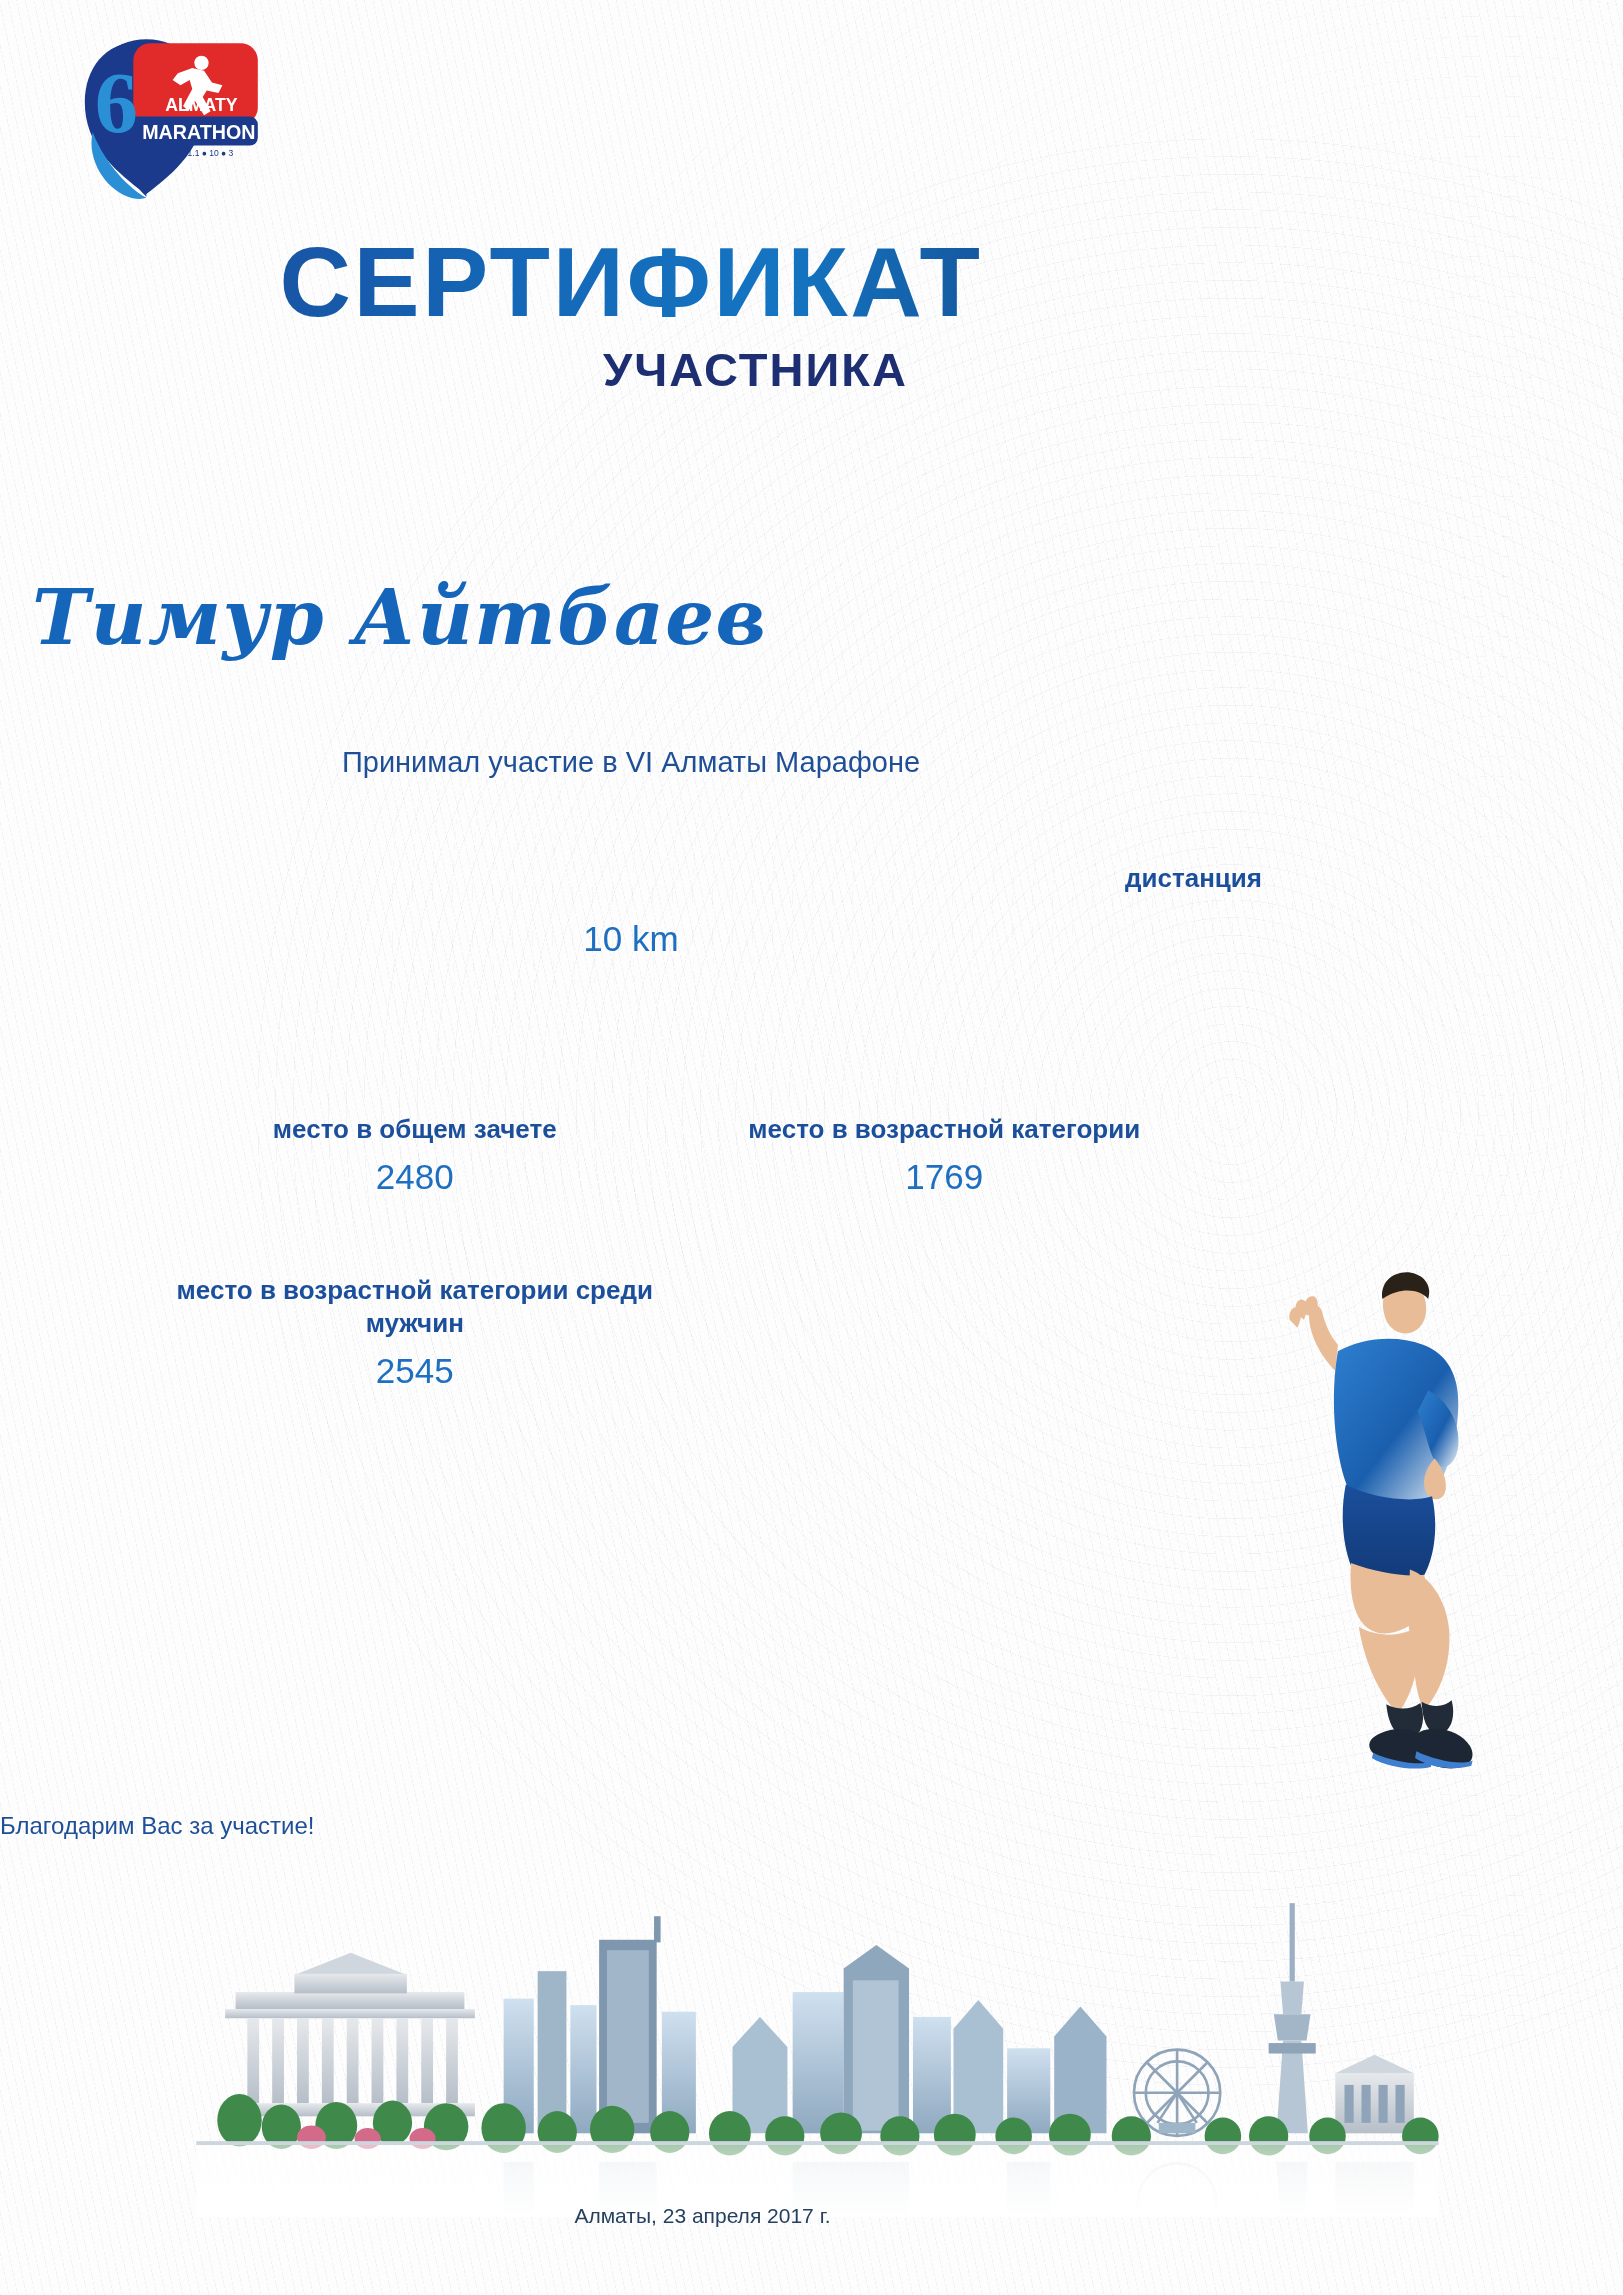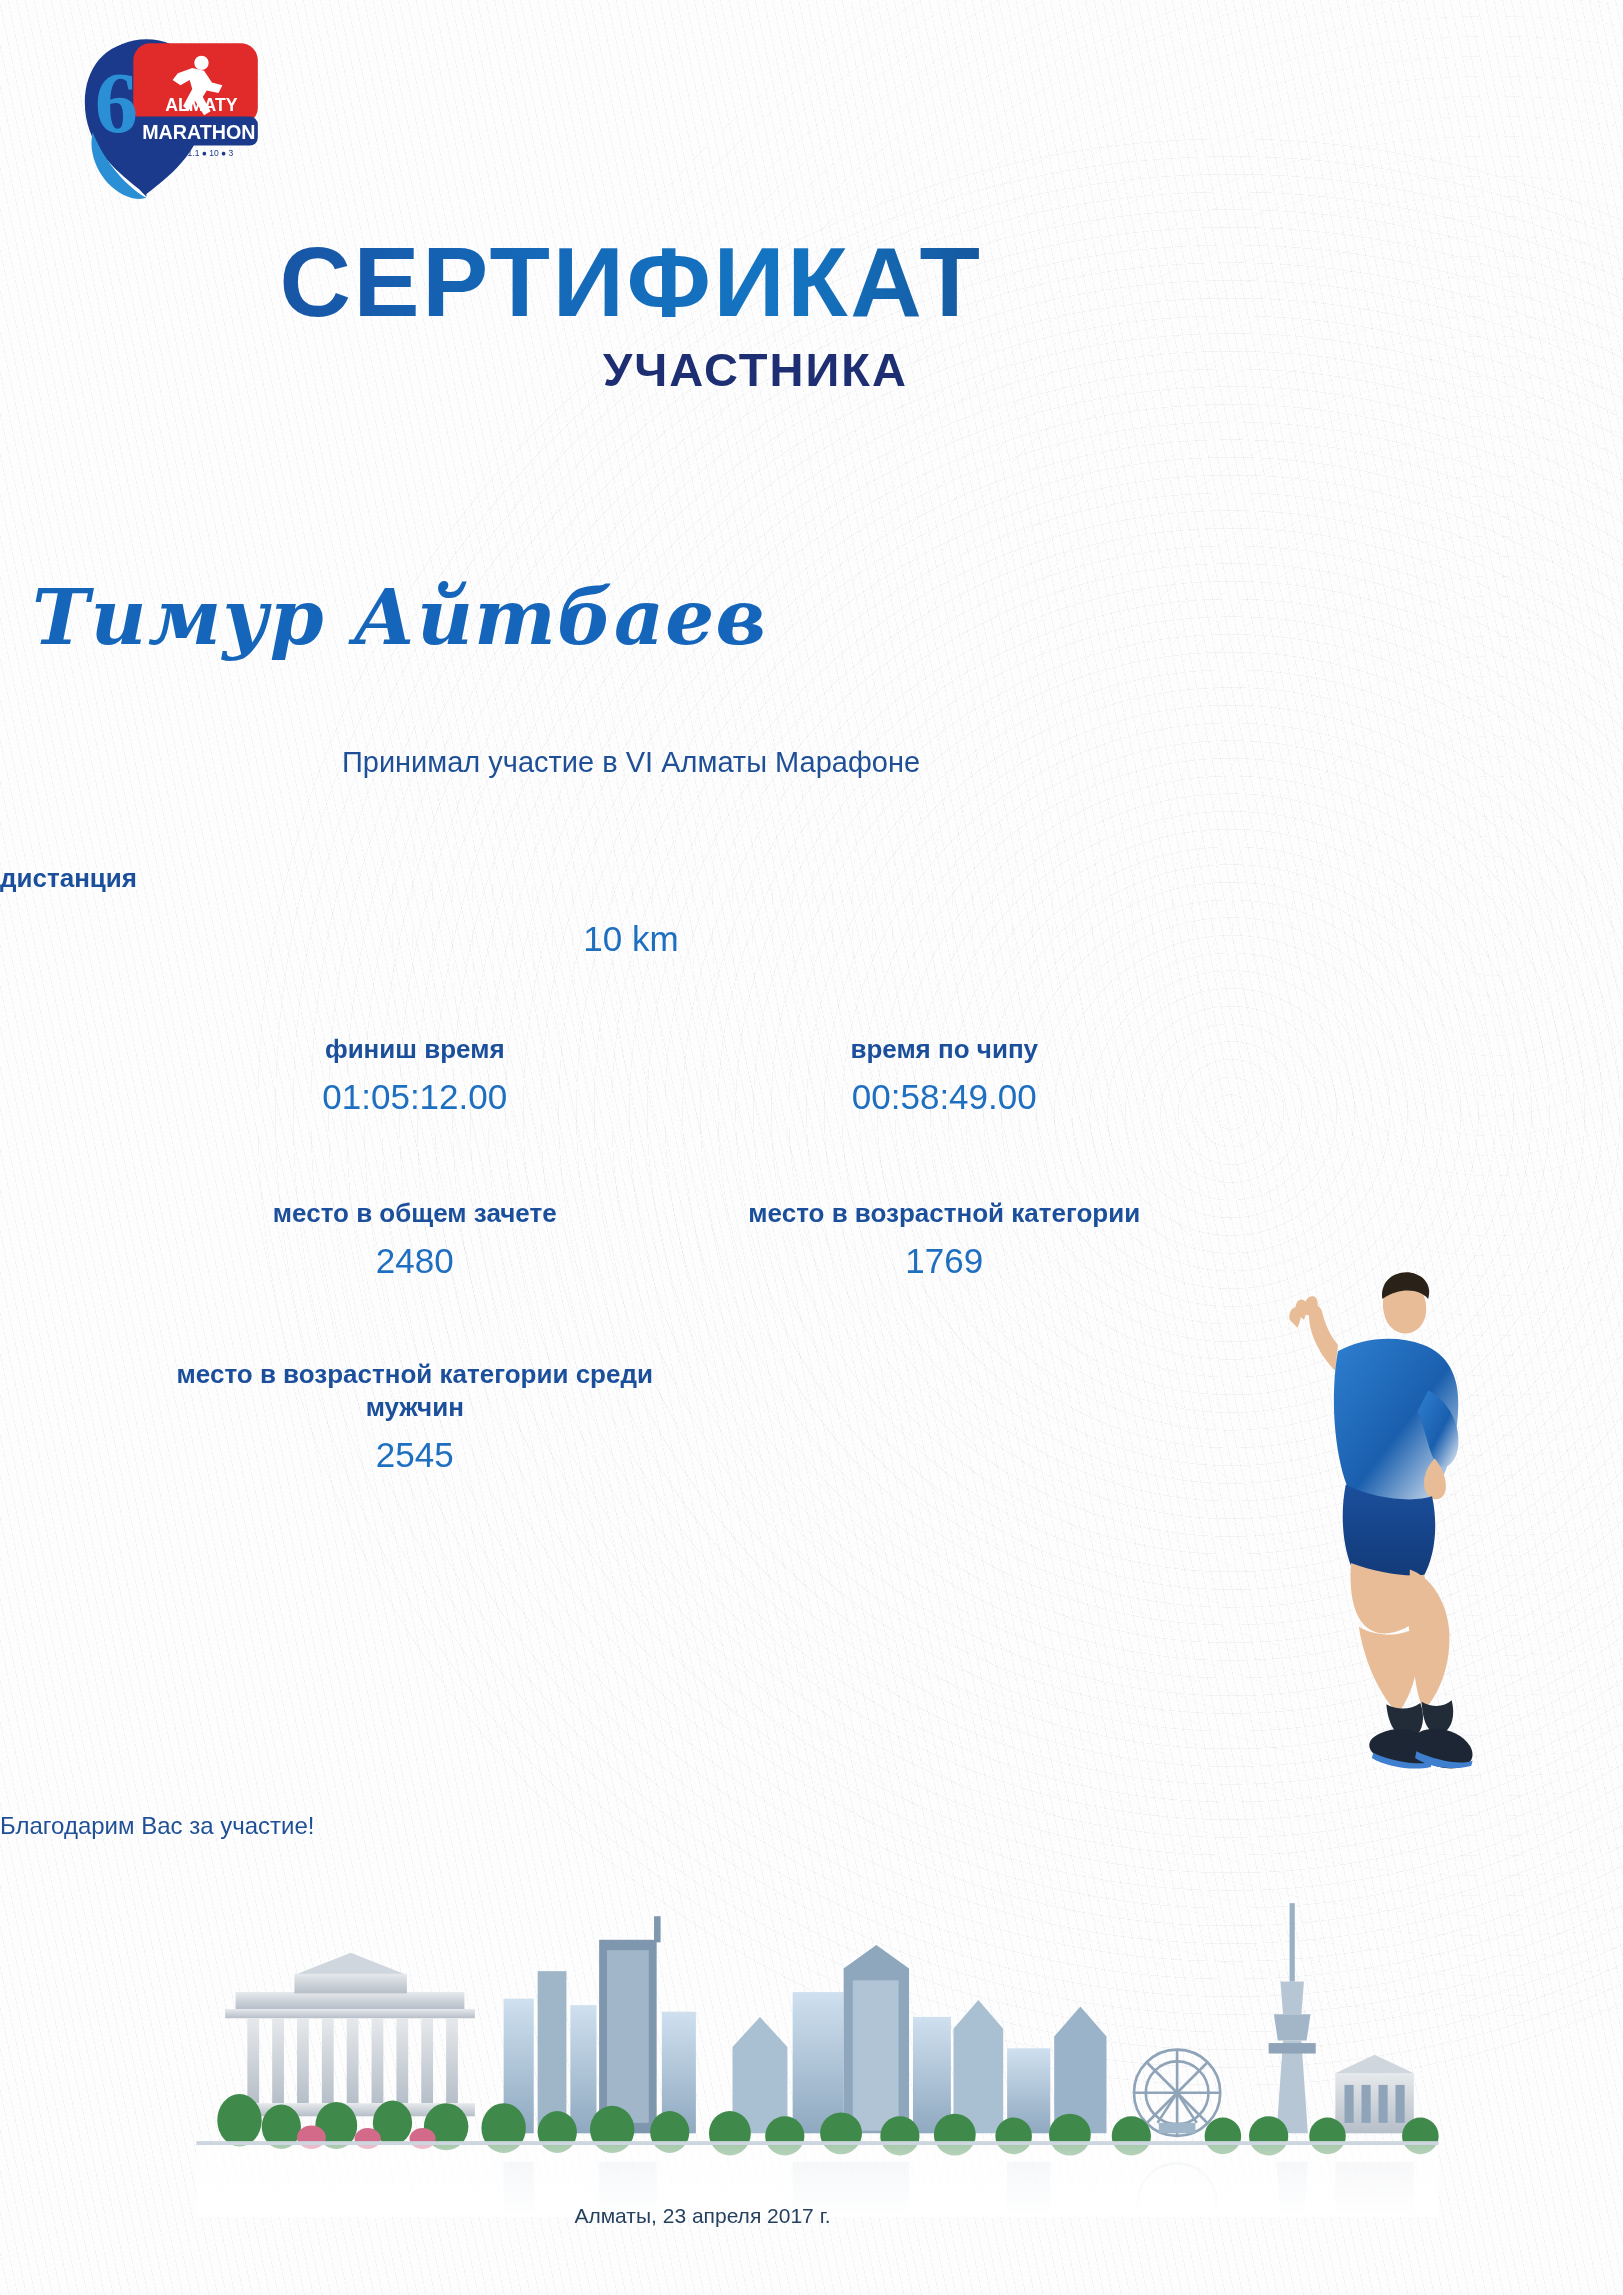--- a/index.html
+++ b/index.html
@@ -128,21 +128,21 @@
     font-size: 29px;
     color: #1f4f96;
   }
 
   
   .dist-label {
     position: absolute;
     left: 0;
     top: 863px;
     width: 1262px;
-    text-align: left;
+    text-align: right;
     font-size: 26px;
     font-weight: bold;
     color: #1b4f9c;
   }
   .dist-value {
     position: absolute;
     left: 0;
     top: 919px;
     width: 1262px;
     text-align: center;
@@ -262,30 +262,20 @@
 
   <div class="name">Тимур Айтбаев</div>
 
   <div class="subtitle">Принимал участие в VI Алматы Марафоне</div>
 
   <div class="dist-label">дистанция</div>
   <div class="dist-value">10 km</div>
 
   <div class="results">
 
-    <div class="res-row">
-      <div class="res-cell">
-        <div class="res-label">финиш время</div>
-        <div class="res-value">01:05:12.00</div>
-      </div>
-      <div class="res-cell">
-        <div class="res-label">время по чипу</div>
-        <div class="res-value">00:58:49.00</div>
-      </div>
-    </div>
 
     <div class="row-gap-1"></div>
 
     <div class="res-row">
       <div class="res-cell">
         <div class="res-label">место в общем зачете</div>
         <div class="res-value">2480</div>
       </div>
       <div class="res-cell">
         <div class="res-label">место в возрастной категории</div>

